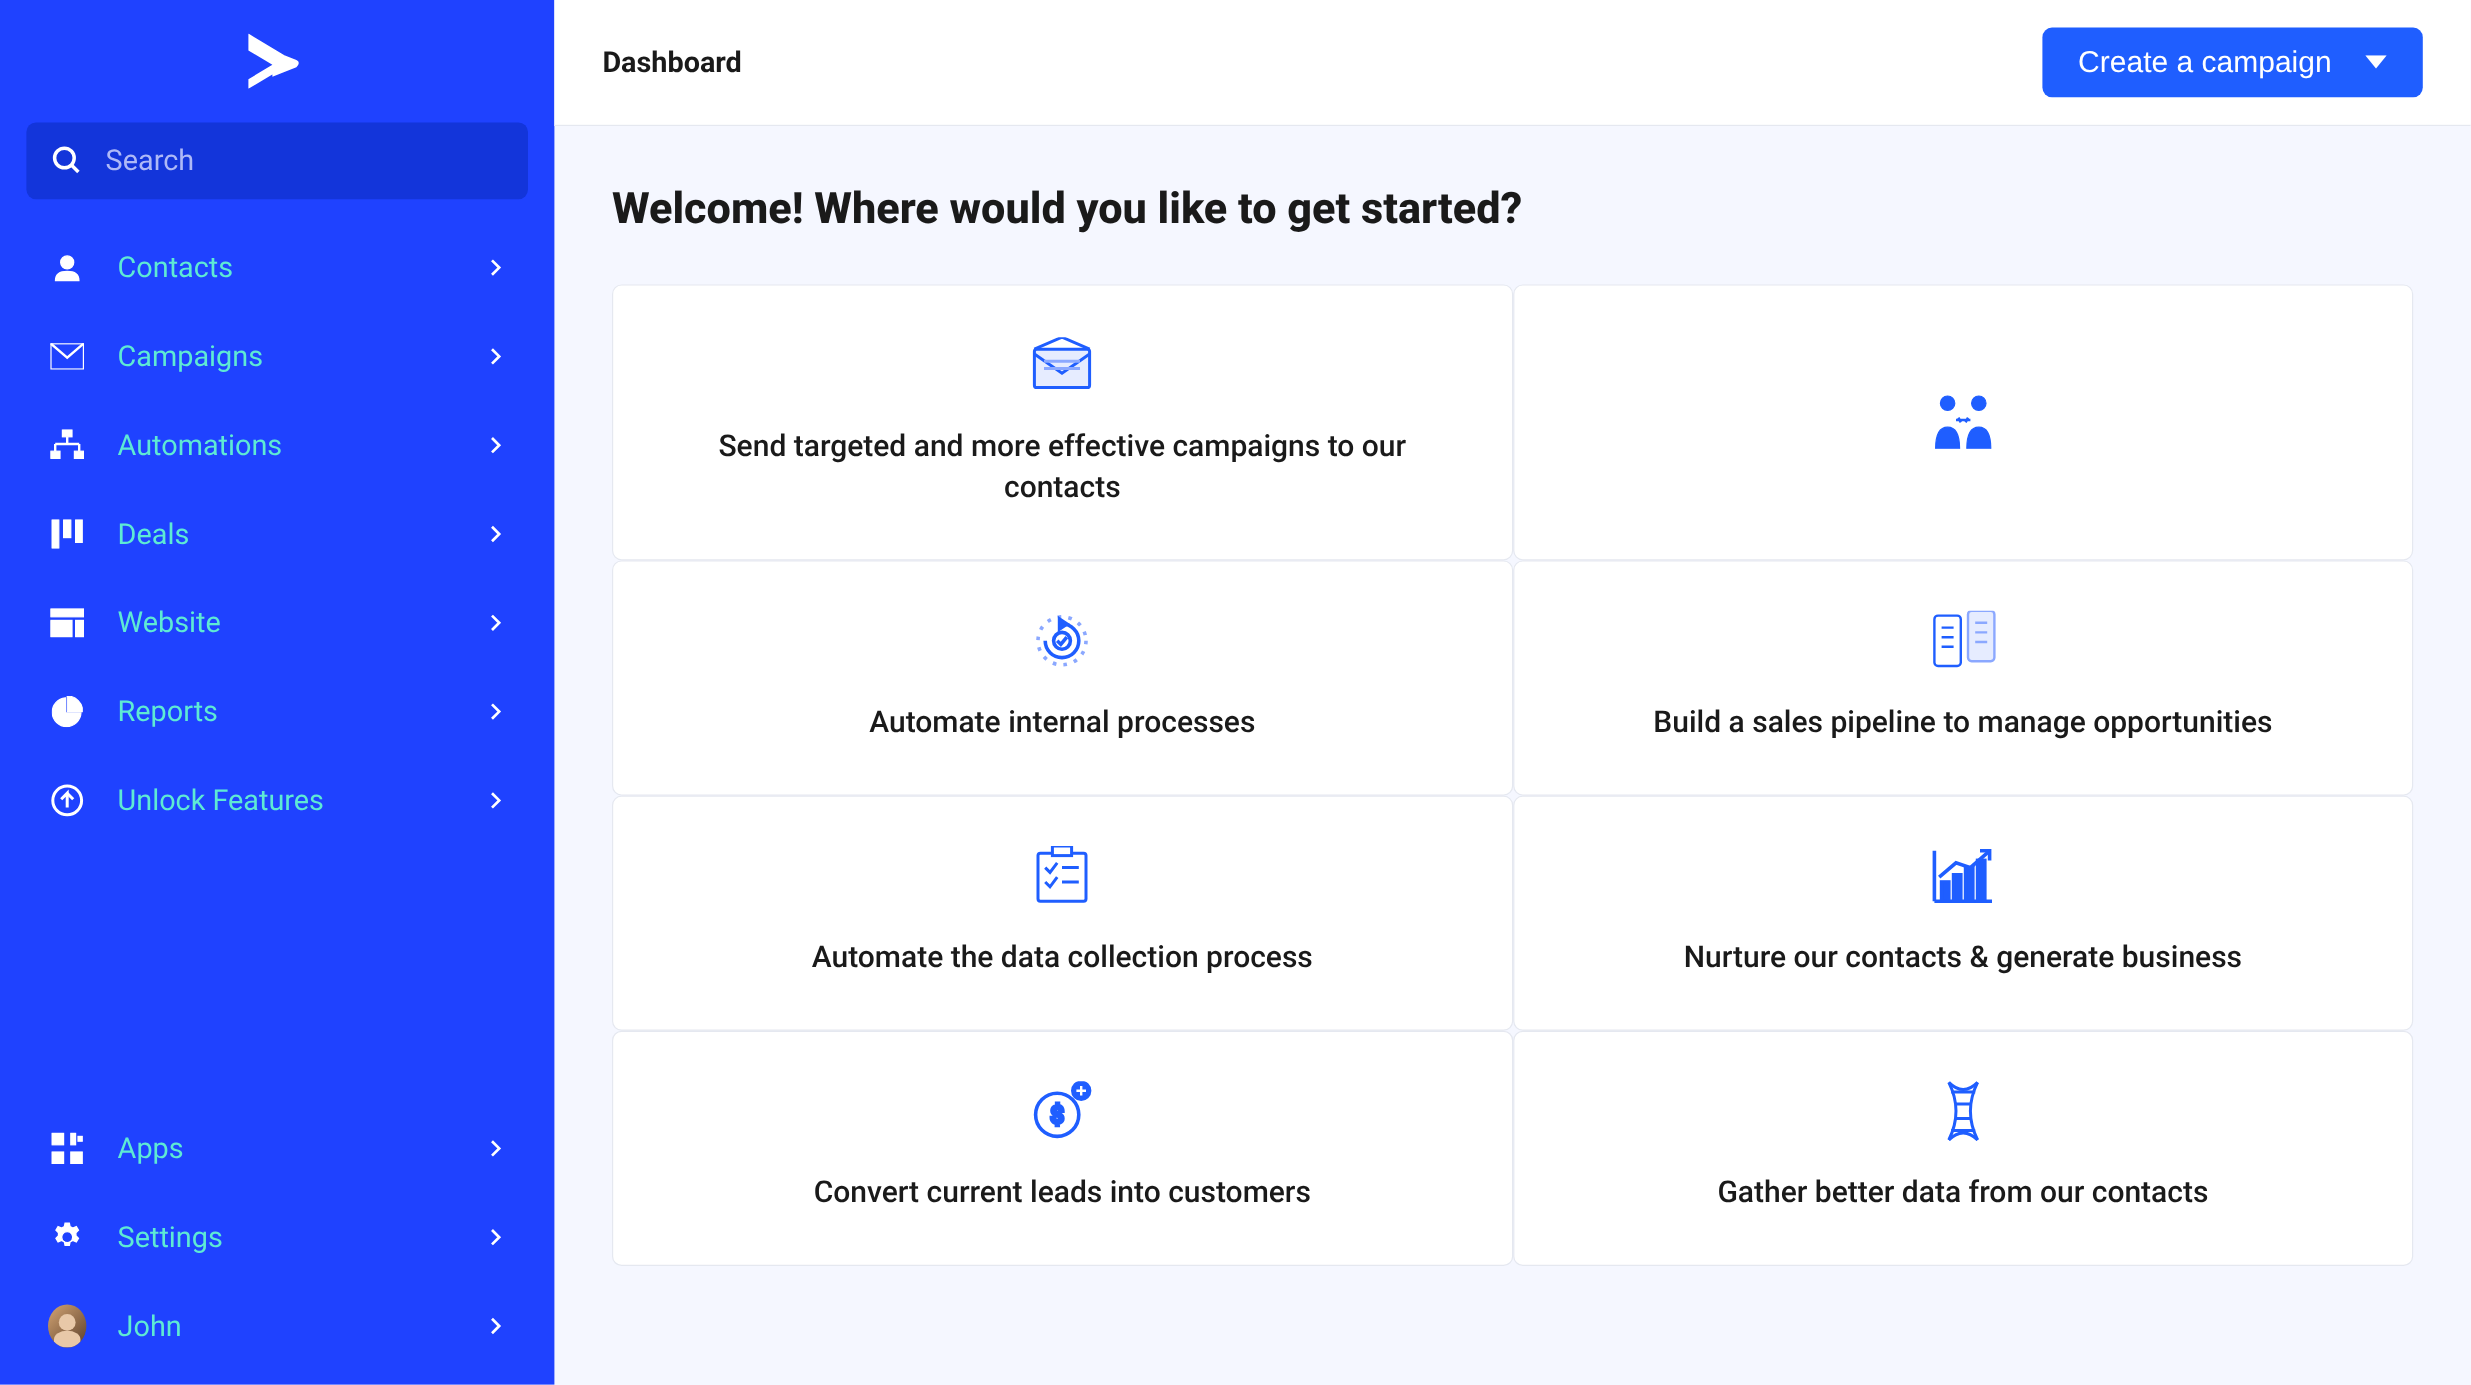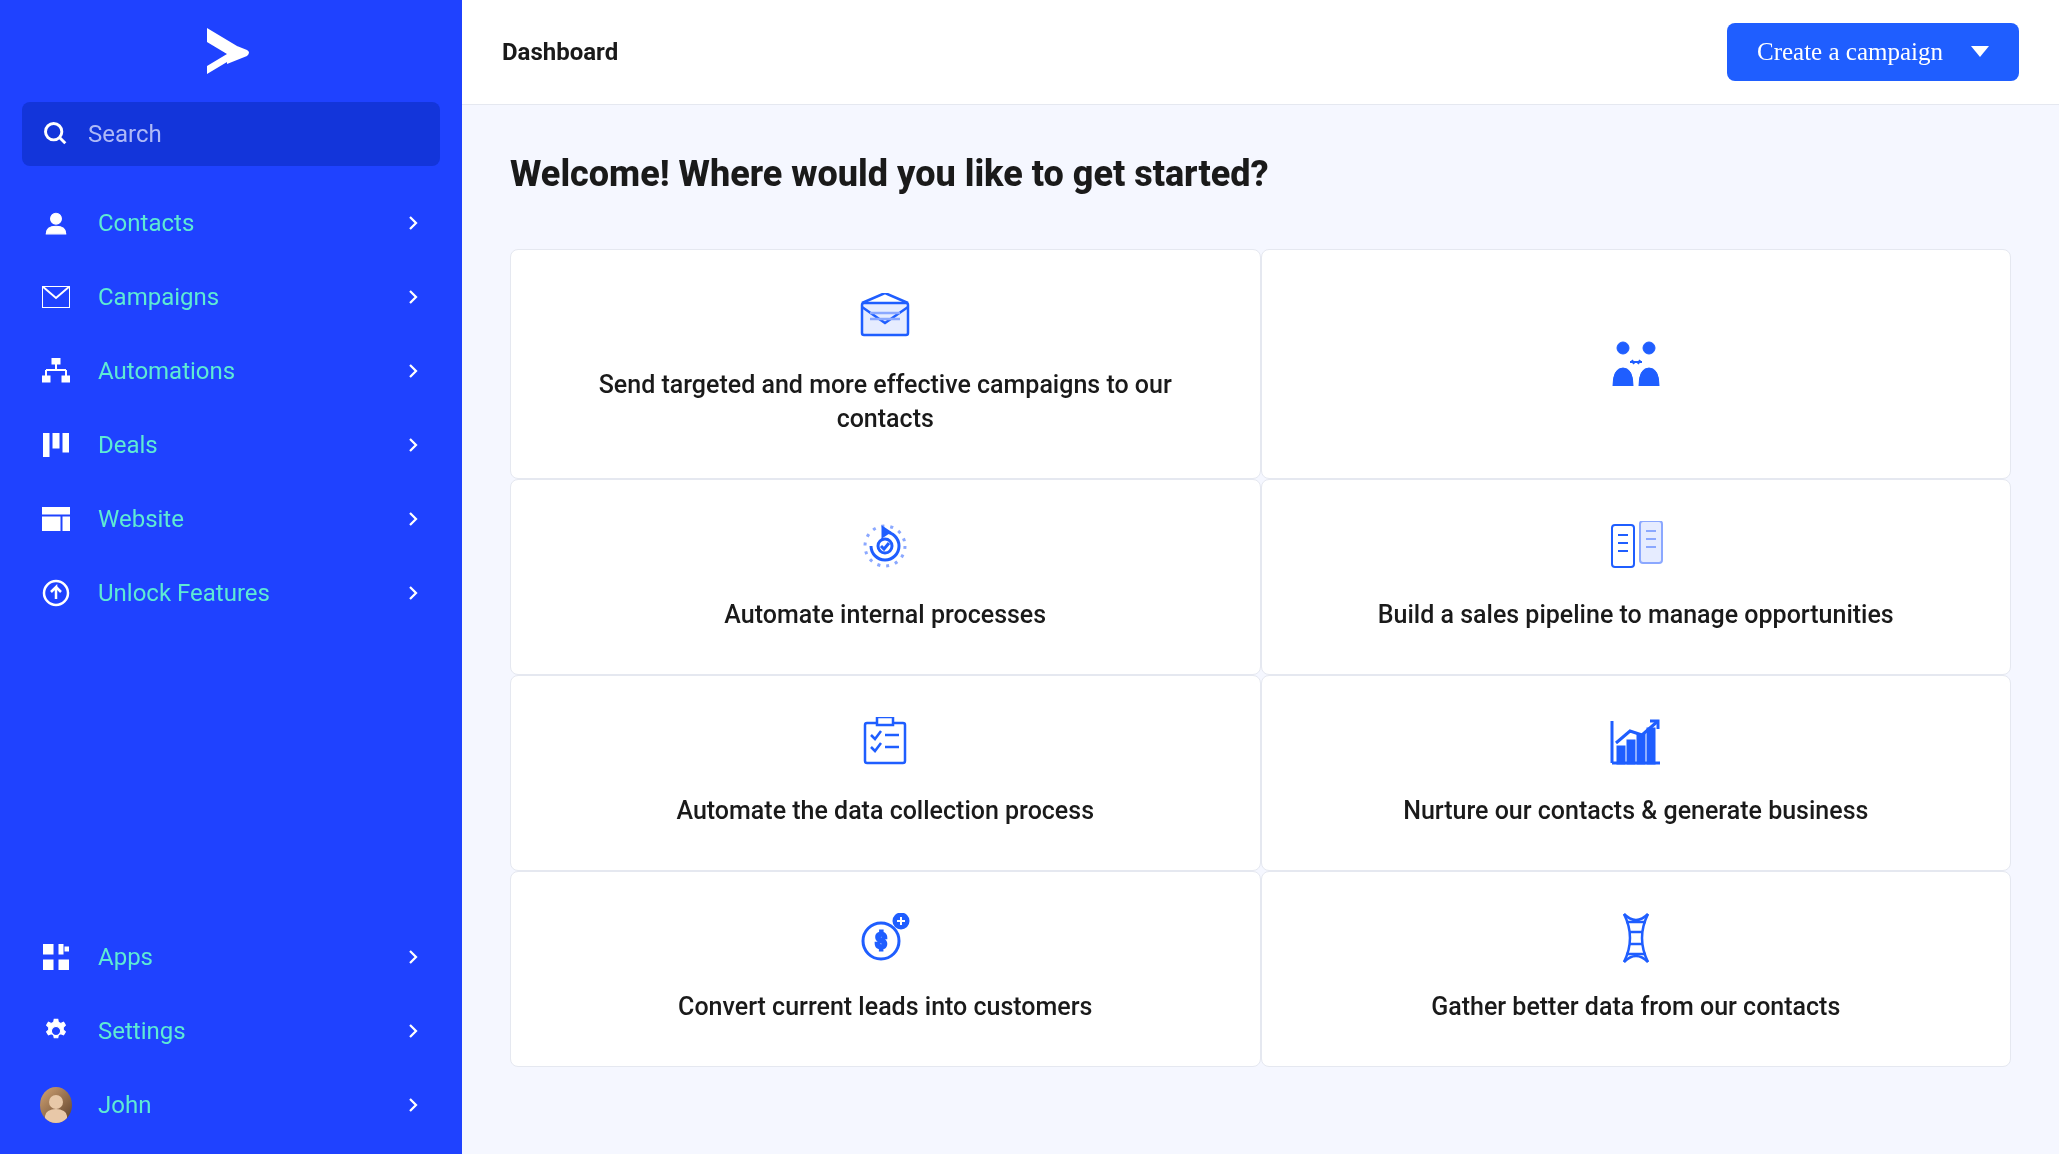--- a/index.html
+++ b/index.html
@@ -152,33 +152,33 @@
       color: #fff;
       border: none;
       border-radius: 8px;
       font-size: 25px;
       font-weight: 500;
       padding: 0 30px;
       height: 58px;
       display: flex;
       align-items: center;
       cursor: pointer;
-      font-family: Liberation Serif, serif;
+      font-family: Liberation Sans, sans-serif;
     }
     .cta-btn span {
       margin-right: 28px;
     }
     .content {
       padding: 48px 48px 48px 48px;
     }
     .heading {
       font-size: 36px;
       font-weight: 800;
       color: #1a1a1a;
-      margin-bottom: 54px;
+      margin-bottom: 42px;
     }
     .card-grid {
       display: grid;
       grid-template-columns: 1fr 1fr;
     }
     .card {
       background: #fff;
       border: 1px solid #e5e8f0;
       border-radius: 8px;
       display: flex;
@@ -303,20 +303,34 @@
           </svg>
       </span>
       <span class="nav-label">Website</span>
       <span class="chevron">
         <svg width="18" height="18" viewBox="0 0 24 24" fill="none" stroke-width="3">
             <polyline points="8 4 16 12 8 20"></polyline>
           </svg>
       </span>
     </div>
 
+    <div class="nav-item">
+      <span class="nav-icon">
+        <svg width="26" height="26" viewBox="0 0 26 26">
+            <path d="M13 13 L13 0 A13 13 0 0 1 26 13 Z" fill="#fff"></path>
+            <path d="M11.5 14 L11.5 1.5 A12 12 0 1 0 24.5 14 Z" fill="#fff"></path>
+          </svg>
+      </span>
+      <span class="nav-label">Reports</span>
+      <span class="chevron">
+        <svg width="18" height="18" viewBox="0 0 24 24" fill="none" stroke-width="3">
+            <polyline points="8 4 16 12 8 20"></polyline>
+          </svg>
+      </span>
+    </div>
 
     <div class="nav-item">
       <span class="nav-icon">
         <svg width="28" height="28" viewBox="0 0 28 28">
             <circle cx="14" cy="14" r="12" fill="none" stroke="#fff" stroke-width="2.5"></circle>
             <polyline points="14,20 14,8 9,13" fill="none" stroke="#fff" stroke-width="2.5"></polyline>
             <polyline points="14,8 19,13" fill="none" stroke="#fff" stroke-width="2.5"></polyline>
           </svg>
       </span>
       <span class="nav-label">Unlock Features</span>

